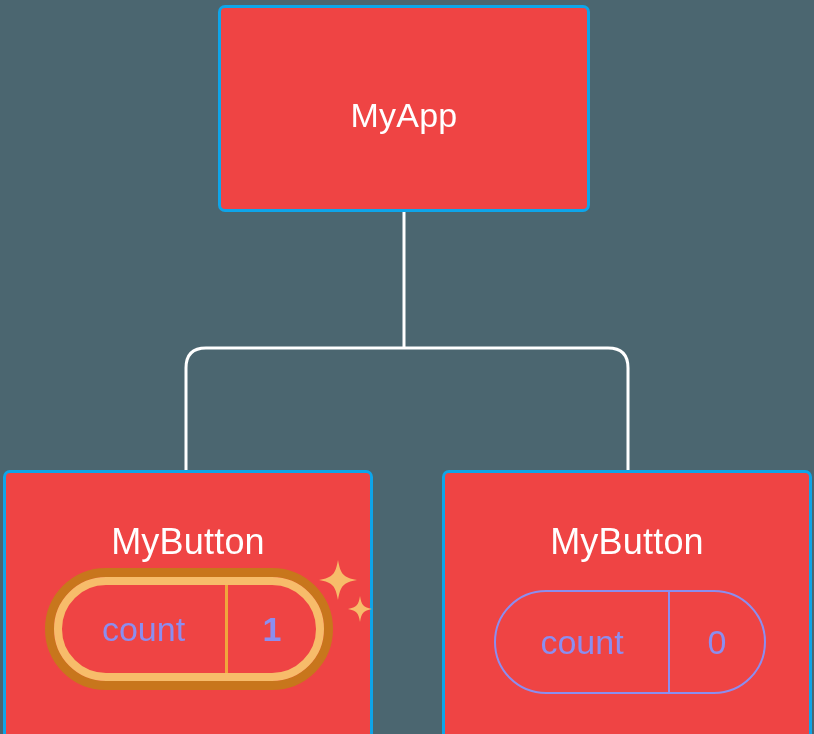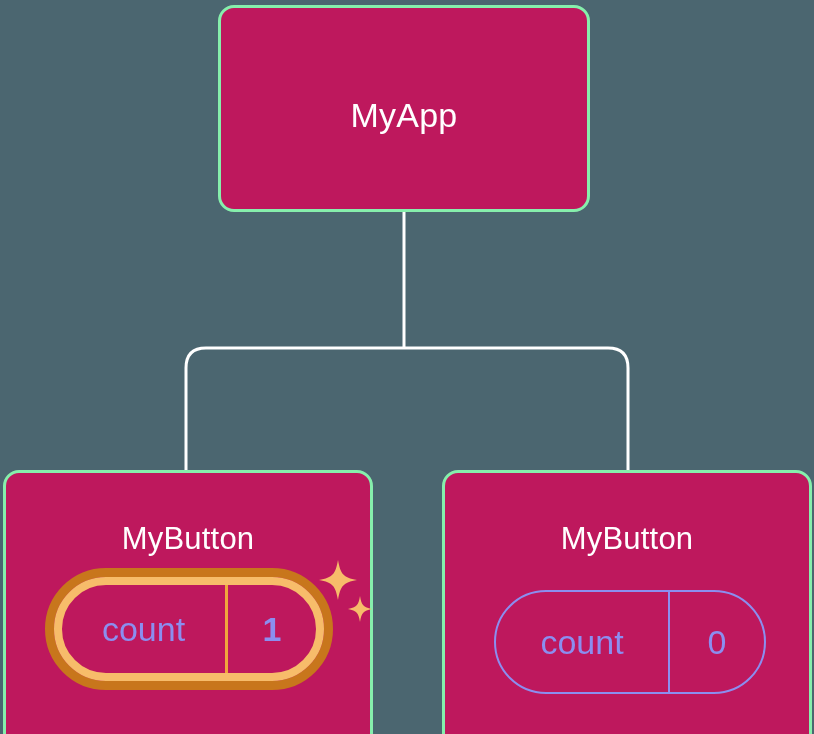--- a/index.html
+++ b/index.html
@@ -21,23 +21,23 @@
     position: absolute;
     left: 0; top: 0;
     width: 814px; height: 734px;
     pointer-events: none;
   }
 
   
   .node {
     position: absolute;
     box-sizing: border-box;
-    background: #be185d;
-    border: 3px solid #86efac;
-    border-radius: 16px;
+    background: #ef4444;
+    border: 3px solid #0ea5e9;
+    border-radius: 7px;
   }
   .node-title {
     position: absolute;
     left: 0;
     width: 100%;
     text-align: center;
     color: #ffffff;
     font-weight: 400;
     letter-spacing: 0.2px;
     white-space: nowrap;
@@ -61,21 +61,21 @@
     height: 280px;
   }
   #node-btn-right {
     left: 442px;
     top: 470px;
     width: 370px;
     height: 280px;
   }
   .node-btn .node-title {
     top: 518px;
-    font-size: 31px;
+    font-size: 36px;
   }
   #node-btn-left .node-title { top: 48px; }
   #node-btn-right .node-title { top: 48px; }
 
   
   .pill {
     position: absolute;
     box-sizing: border-box;
     display: flex;
     align-items: stretch;

